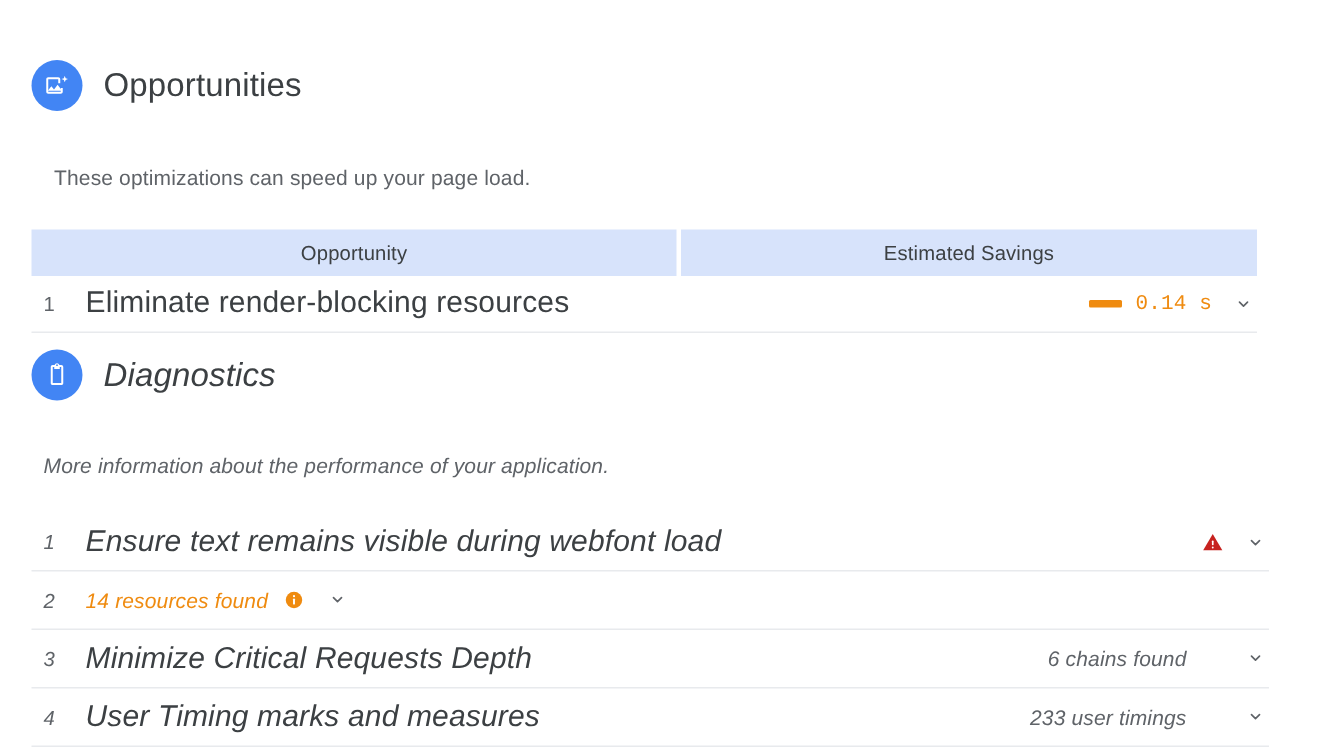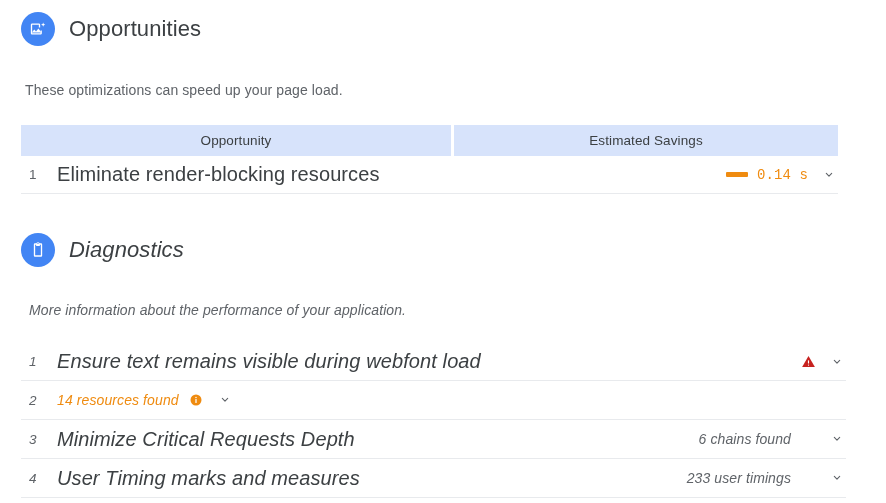--- a/index.html
+++ b/index.html
@@ -50,26 +50,26 @@
     font-size: 14px;
     color: #5f6368;
     line-height: 20px;
     letter-spacing: 0.1px;
   }
 
   
   #opportunities-section {
     position: absolute;
     left: 21px;
-    top: 12px;
+    top: 40px;
     width: 845px;
   }
   #opportunities-desc {
     margin-top: 34px;
-    margin-left: 4px;
+    margin-left: 15px;
   }
 
   .opp-table {
     margin-top: 25px;
     width: 817px;
   }
   .opp-thead {
     display: flex;
     height: 31px;
     gap: 3px;

